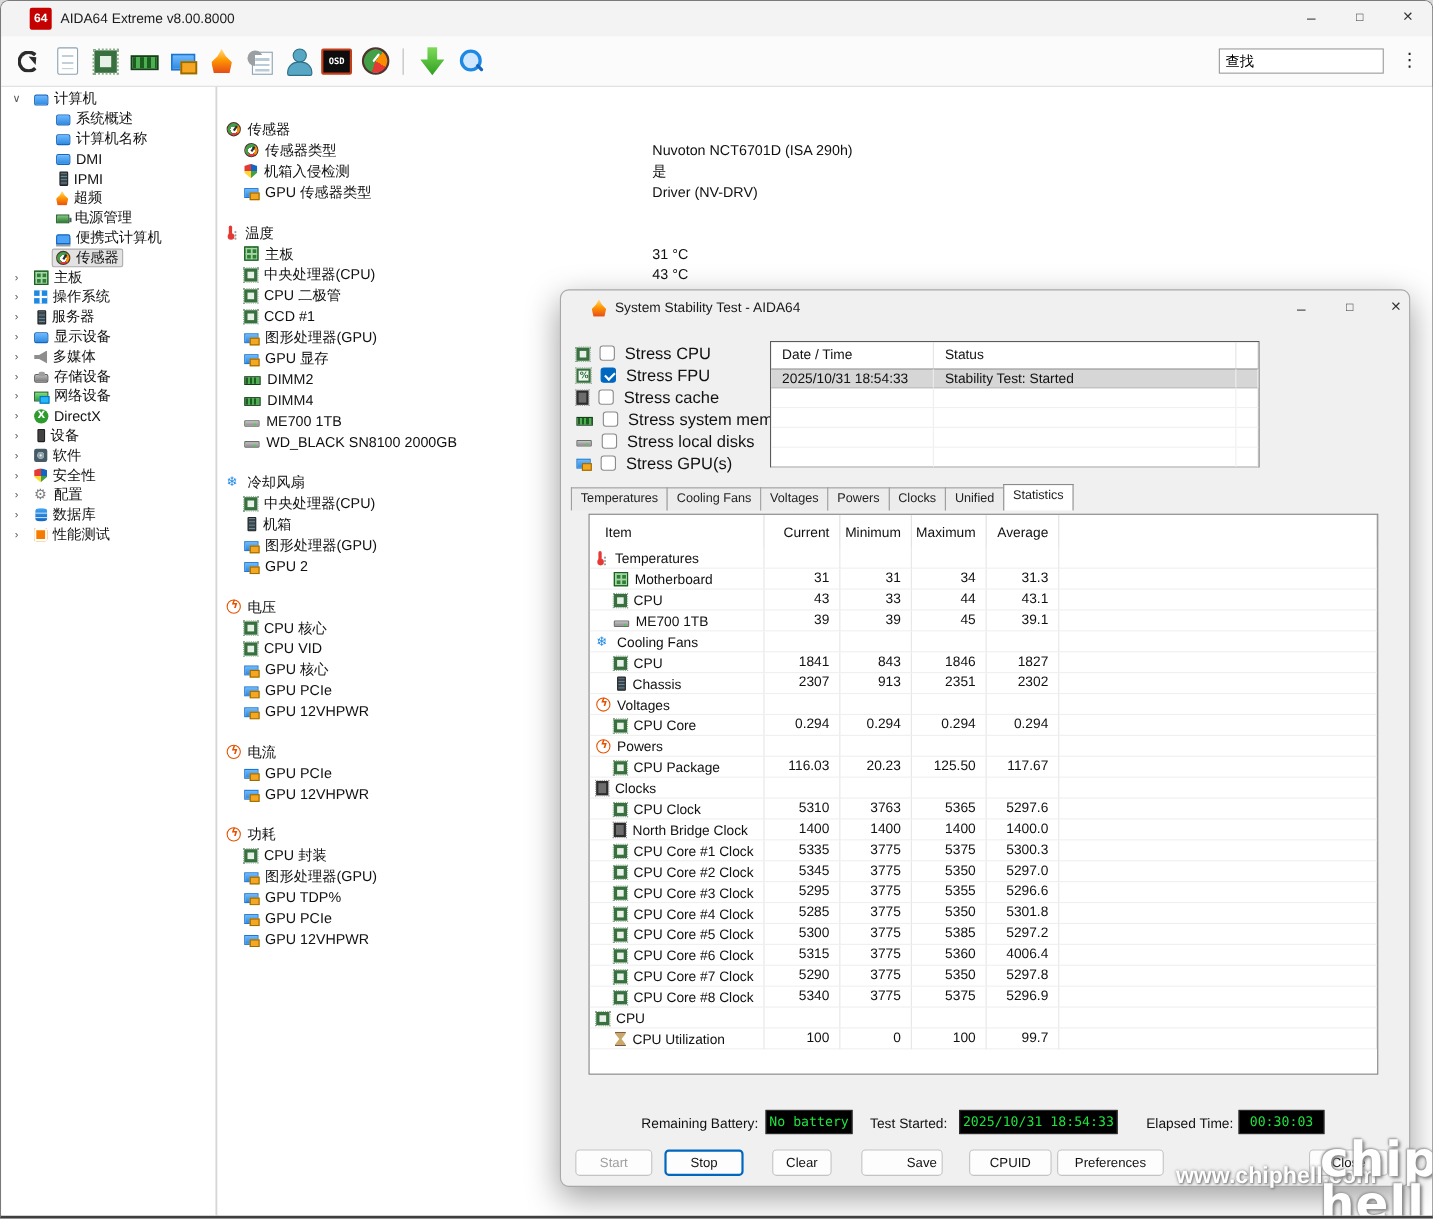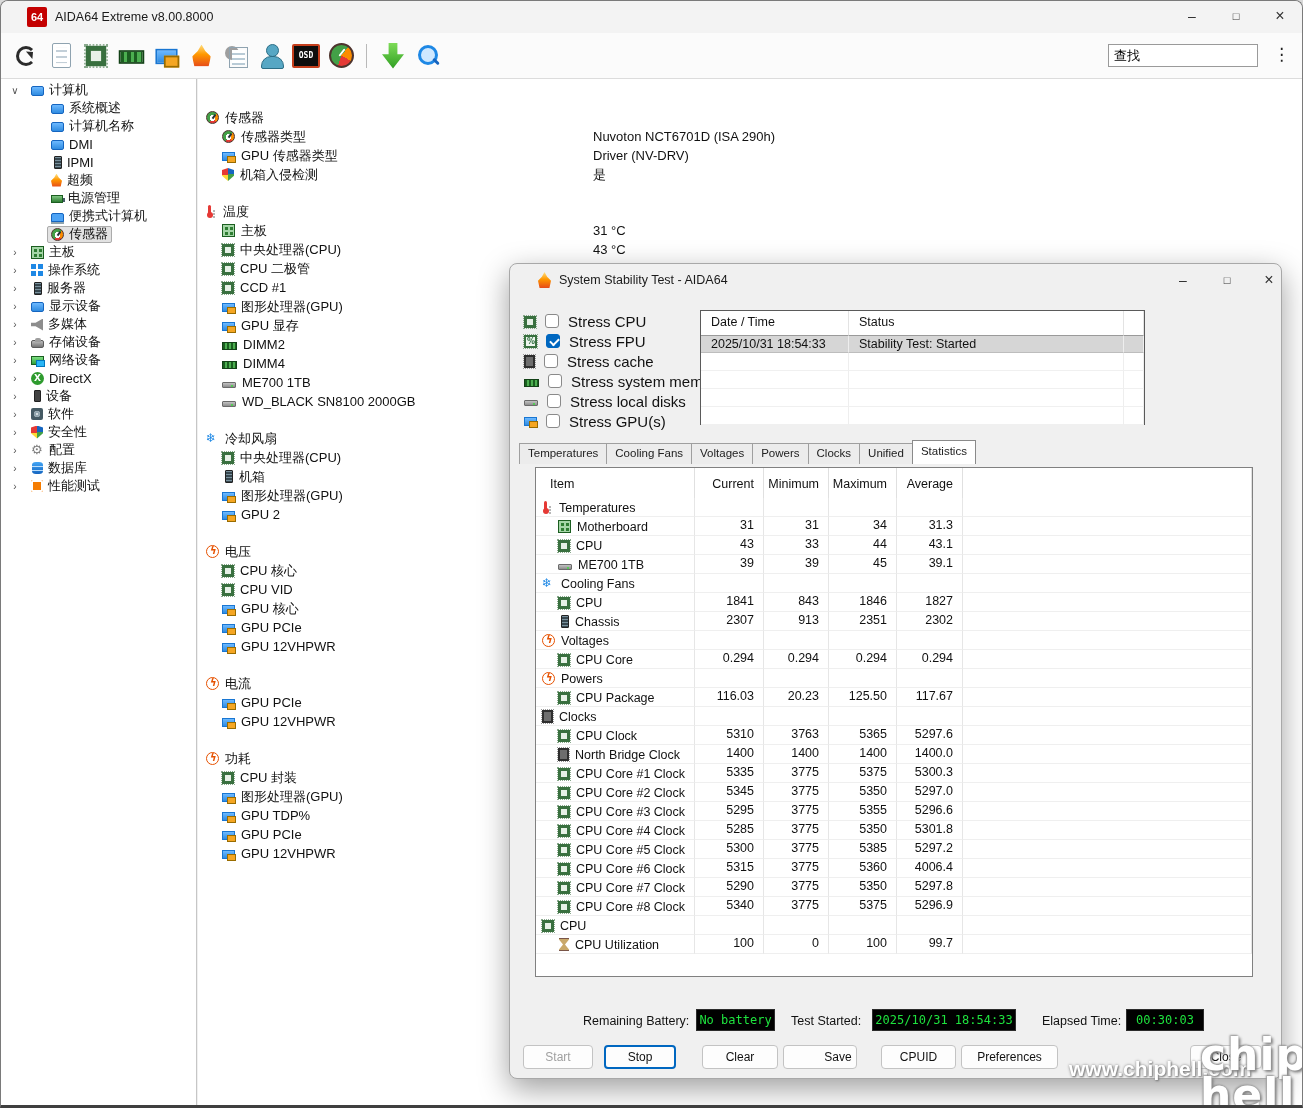--- a/index.html
+++ b/index.html
@@ -397,32 +397,32 @@
   <div class="srow item">
     <span class="c1">
             <span class="ico ic-gauge"></span>
             <span>传感器类型</span>
           </span>
     <span class="val">Nuvoton NCT6701D  (ISA 290h)</span>
   </div>
 
   <div class="srow item">
     <span class="c1">
-            <span class="ico ic-gpu"></span>
-            <span>GPU 传感器类型</span>
-          </span>
-    <span class="val">Driver  (NV-DRV)</span>
-  </div>
-
-  <div class="srow item">
-    <span class="c1">
             <span class="ico ic-shield"></span>
             <span>机箱入侵检测</span>
           </span>
     <span class="val">是</span>
+  </div>
+
+  <div class="srow item">
+    <span class="c1">
+            <span class="ico ic-gpu"></span>
+            <span>GPU 传感器类型</span>
+          </span>
+    <span class="val">Driver  (NV-DRV)</span>
   </div>
 
   <div class="srow spacer">
     <span class="c1">
             <span class="ico"></span>
             <span></span>
           </span>
     <span class="val"></span>
   </div>
 
@@ -1106,21 +1106,21 @@
 
     <div class="flabel" style="left:73px;">Remaining Battery:</div>
     <div class="lcd" style="left:186px;width:79px;">No battery</div>
     <div class="flabel" style="left:281px;">Test Started:</div>
     <div class="lcd" style="left:362px;width:144px;">2025/10/31 18:54:33</div>
     <div class="flabel" style="left:532px;">Elapsed Time:</div>
     <div class="lcd" style="left:616px;width:78px;">00:30:03</div>
 
     <div class="btn disabled" style="left:13px;width:70px;">Start</div>
     <div class="btn accent" style="left:94px;width:72px;">Stop</div>
-    <div class="btn" style="left:192px;width:76px;">Clear</div>
+    <div class="btn" style="left:192px;width:54px;">Clear</div>
     <div class="btn" style="left:273px;width:74px;padding-left:36px;">Save</div>
     <div class="btn" style="left:371px;width:75px;">CPUID</div>
     <div class="btn" style="left:451px;width:97px;">Preferences</div>
     <div class="btn" style="left:680px;width:72px;">Close</div>
   </div>
 
   <div id="watermark">
     <div id="wmurl">www.chiphell.com</div>
     <div id="wmlogo">
       <div>chip</div>

